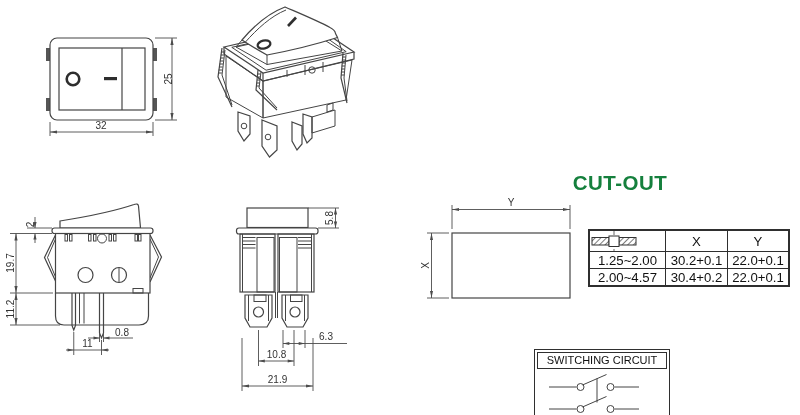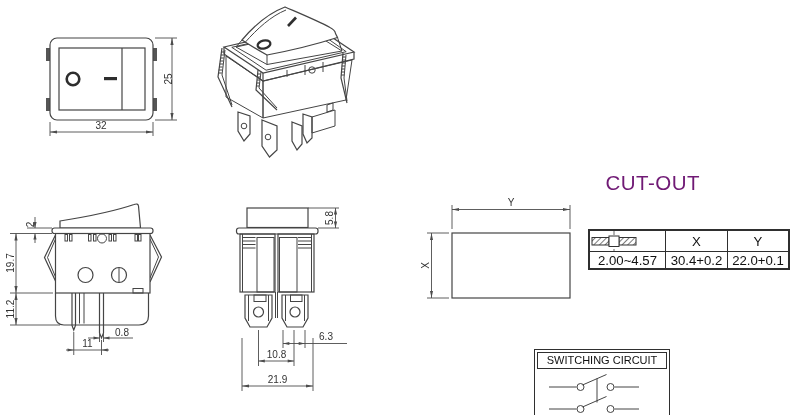--- a/index.html
+++ b/index.html
@@ -7,21 +7,21 @@
          font-family:"Liberation Sans","DejaVu Sans",sans-serif;color:#222;}
   .abs{position:absolute;}
   svg{display:block;}
   svg .ln{stroke:#454545;stroke-width:1.2;fill:none;}
   svg .lnth{stroke:#454545;stroke-width:1;fill:none;}
   svg .fillw{fill:#ffffff;stroke:#454545;stroke-width:1.2;}
   svg .dim{stroke:#4c4c4c;stroke-width:0.9;fill:none;}
   svg .arr{fill:#4c4c4c;stroke:none;}
   svg text.dimtxt{font-family:"Liberation Sans","DejaVu Sans",sans-serif;font-size:10px;fill:#333;}
   svg .mark{stroke:#2e2e2e;fill:none;}
-  .cutout-title{font-size:20.5px;font-weight:400;letter-spacing:0.5px;color:#701a75;text-align:right;}
+  .cutout-title{font-size:20.5px;font-weight:700;letter-spacing:0.5px;color:#15803d;text-align:center;}
   table.spec{border-collapse:collapse;background:#fff;}
   table.spec td,table.spec th{border:1.6px solid #2f2f2f;text-align:center;vertical-align:middle;
        font-size:13.2px;color:#111;padding:0;height:16px;font-weight:normal;}
   table.spec{border:2px solid #2f2f2f;}
   table.spec th{height:20px;}
   th.xy{font-size:16px;font-weight:normal;}
   .circuit-box{border:1.6px solid #2f2f2f;background:#fff;box-sizing:border-box;}
   .circuit-title{border:1.2px solid #2f2f2f;margin:2px 2px 0 2px;text-align:center;
        font-size:11px;line-height:15px;color:#111;white-space:nowrap;overflow:hidden;}
 </style>
@@ -264,20 +264,25 @@
           <line x1="24" y1="0" x2="24" y2="20" stroke="#555" stroke-width="0.9" stroke-dasharray="4 2 1 2"></line>
           <rect x="2" y="6.5" width="17" height="7.5" fill="url(#hatchp)" stroke="#333" stroke-width="1"></rect>
           <rect x="29" y="6.5" width="17" height="7.5" fill="url(#hatchp)" stroke="#333" stroke-width="1"></rect>
           <rect x="19" y="5" width="10" height="10.5" fill="#fff" stroke="#333" stroke-width="1"></rect>
         </svg>
       </th>
       <th class="xy" style="width:61px">X</th>
       <th class="xy" style="width:60px">Y</th>
     </tr>
     <tr>
+      <td>1.25~2.00</td>
+      <td>30.2+0.1</td>
+      <td>22.0+0.1</td>
+    </tr>
+    <tr>
       <td>2.00~4.57</td>
       <td>30.4+0.2</td>
       <td>22.0+0.1</td>
     </tr>
   </tbody>
     </table>
 
   <div class="abs circuit-box" style="left:534px;top:349px;width:136px;height:71px">
     <div class="circuit-title">SWITCHING CIRCUIT</div>
     <svg width="123" height="48" viewBox="0 0 123 48">

